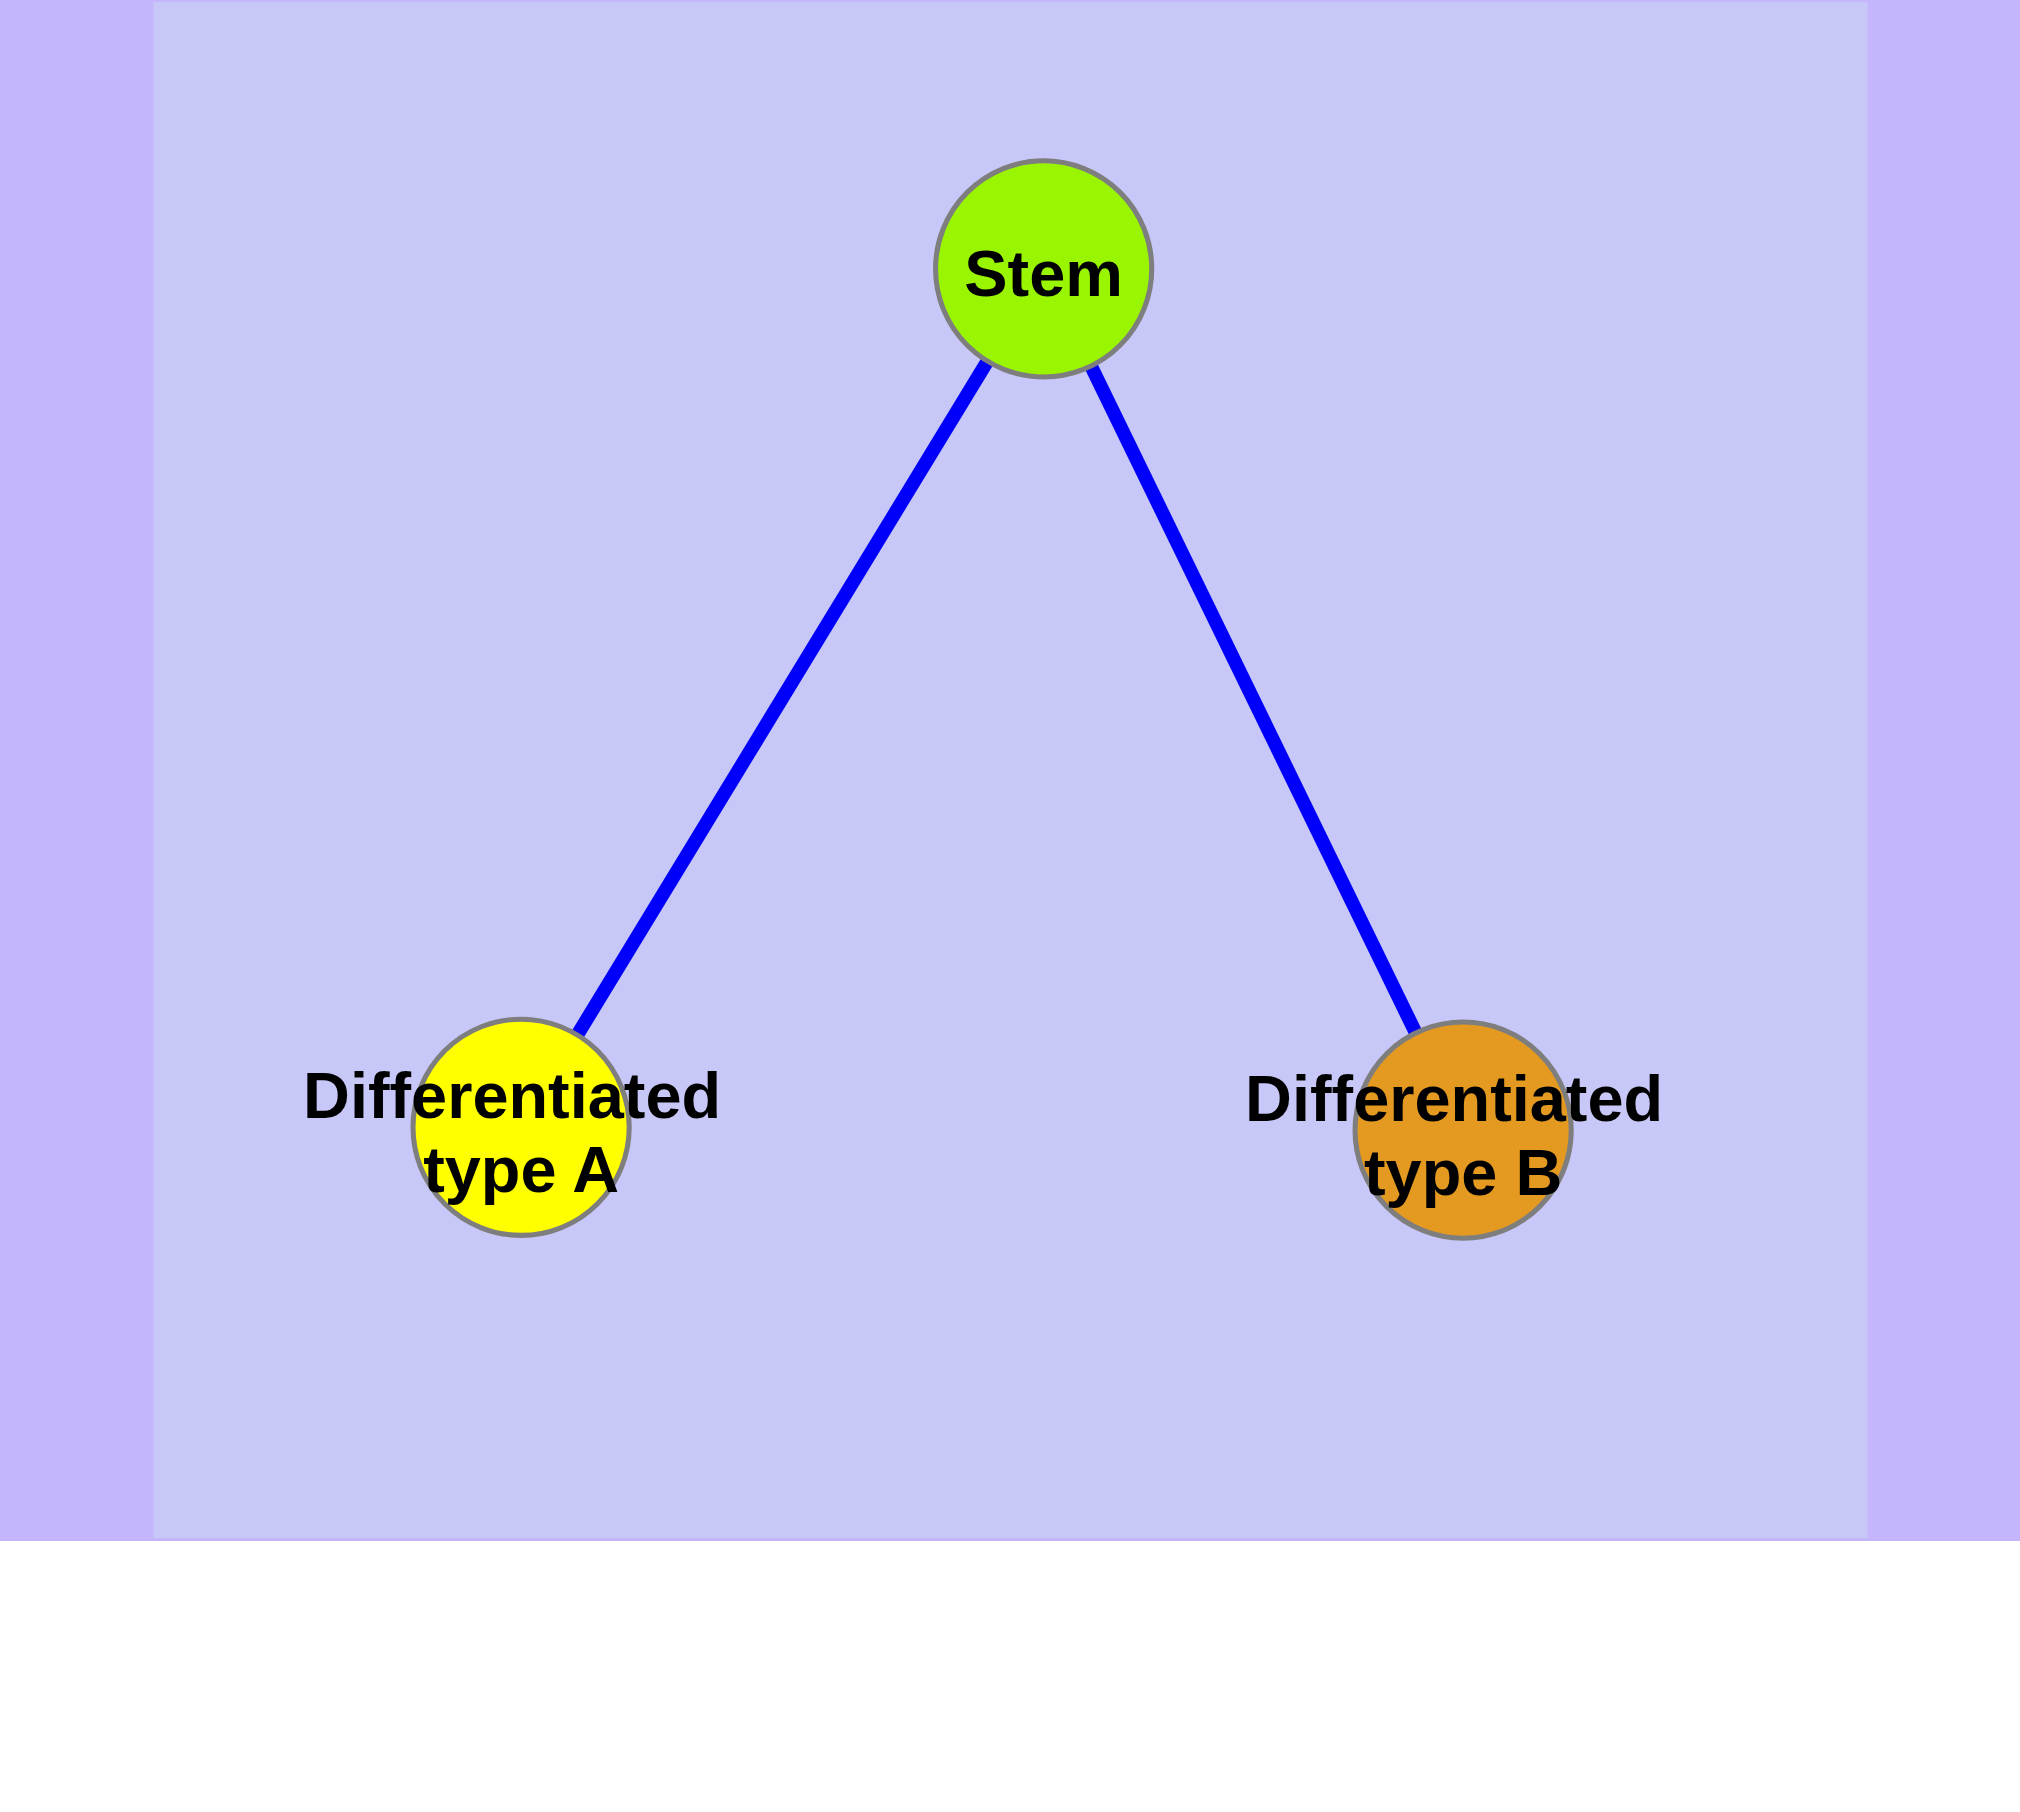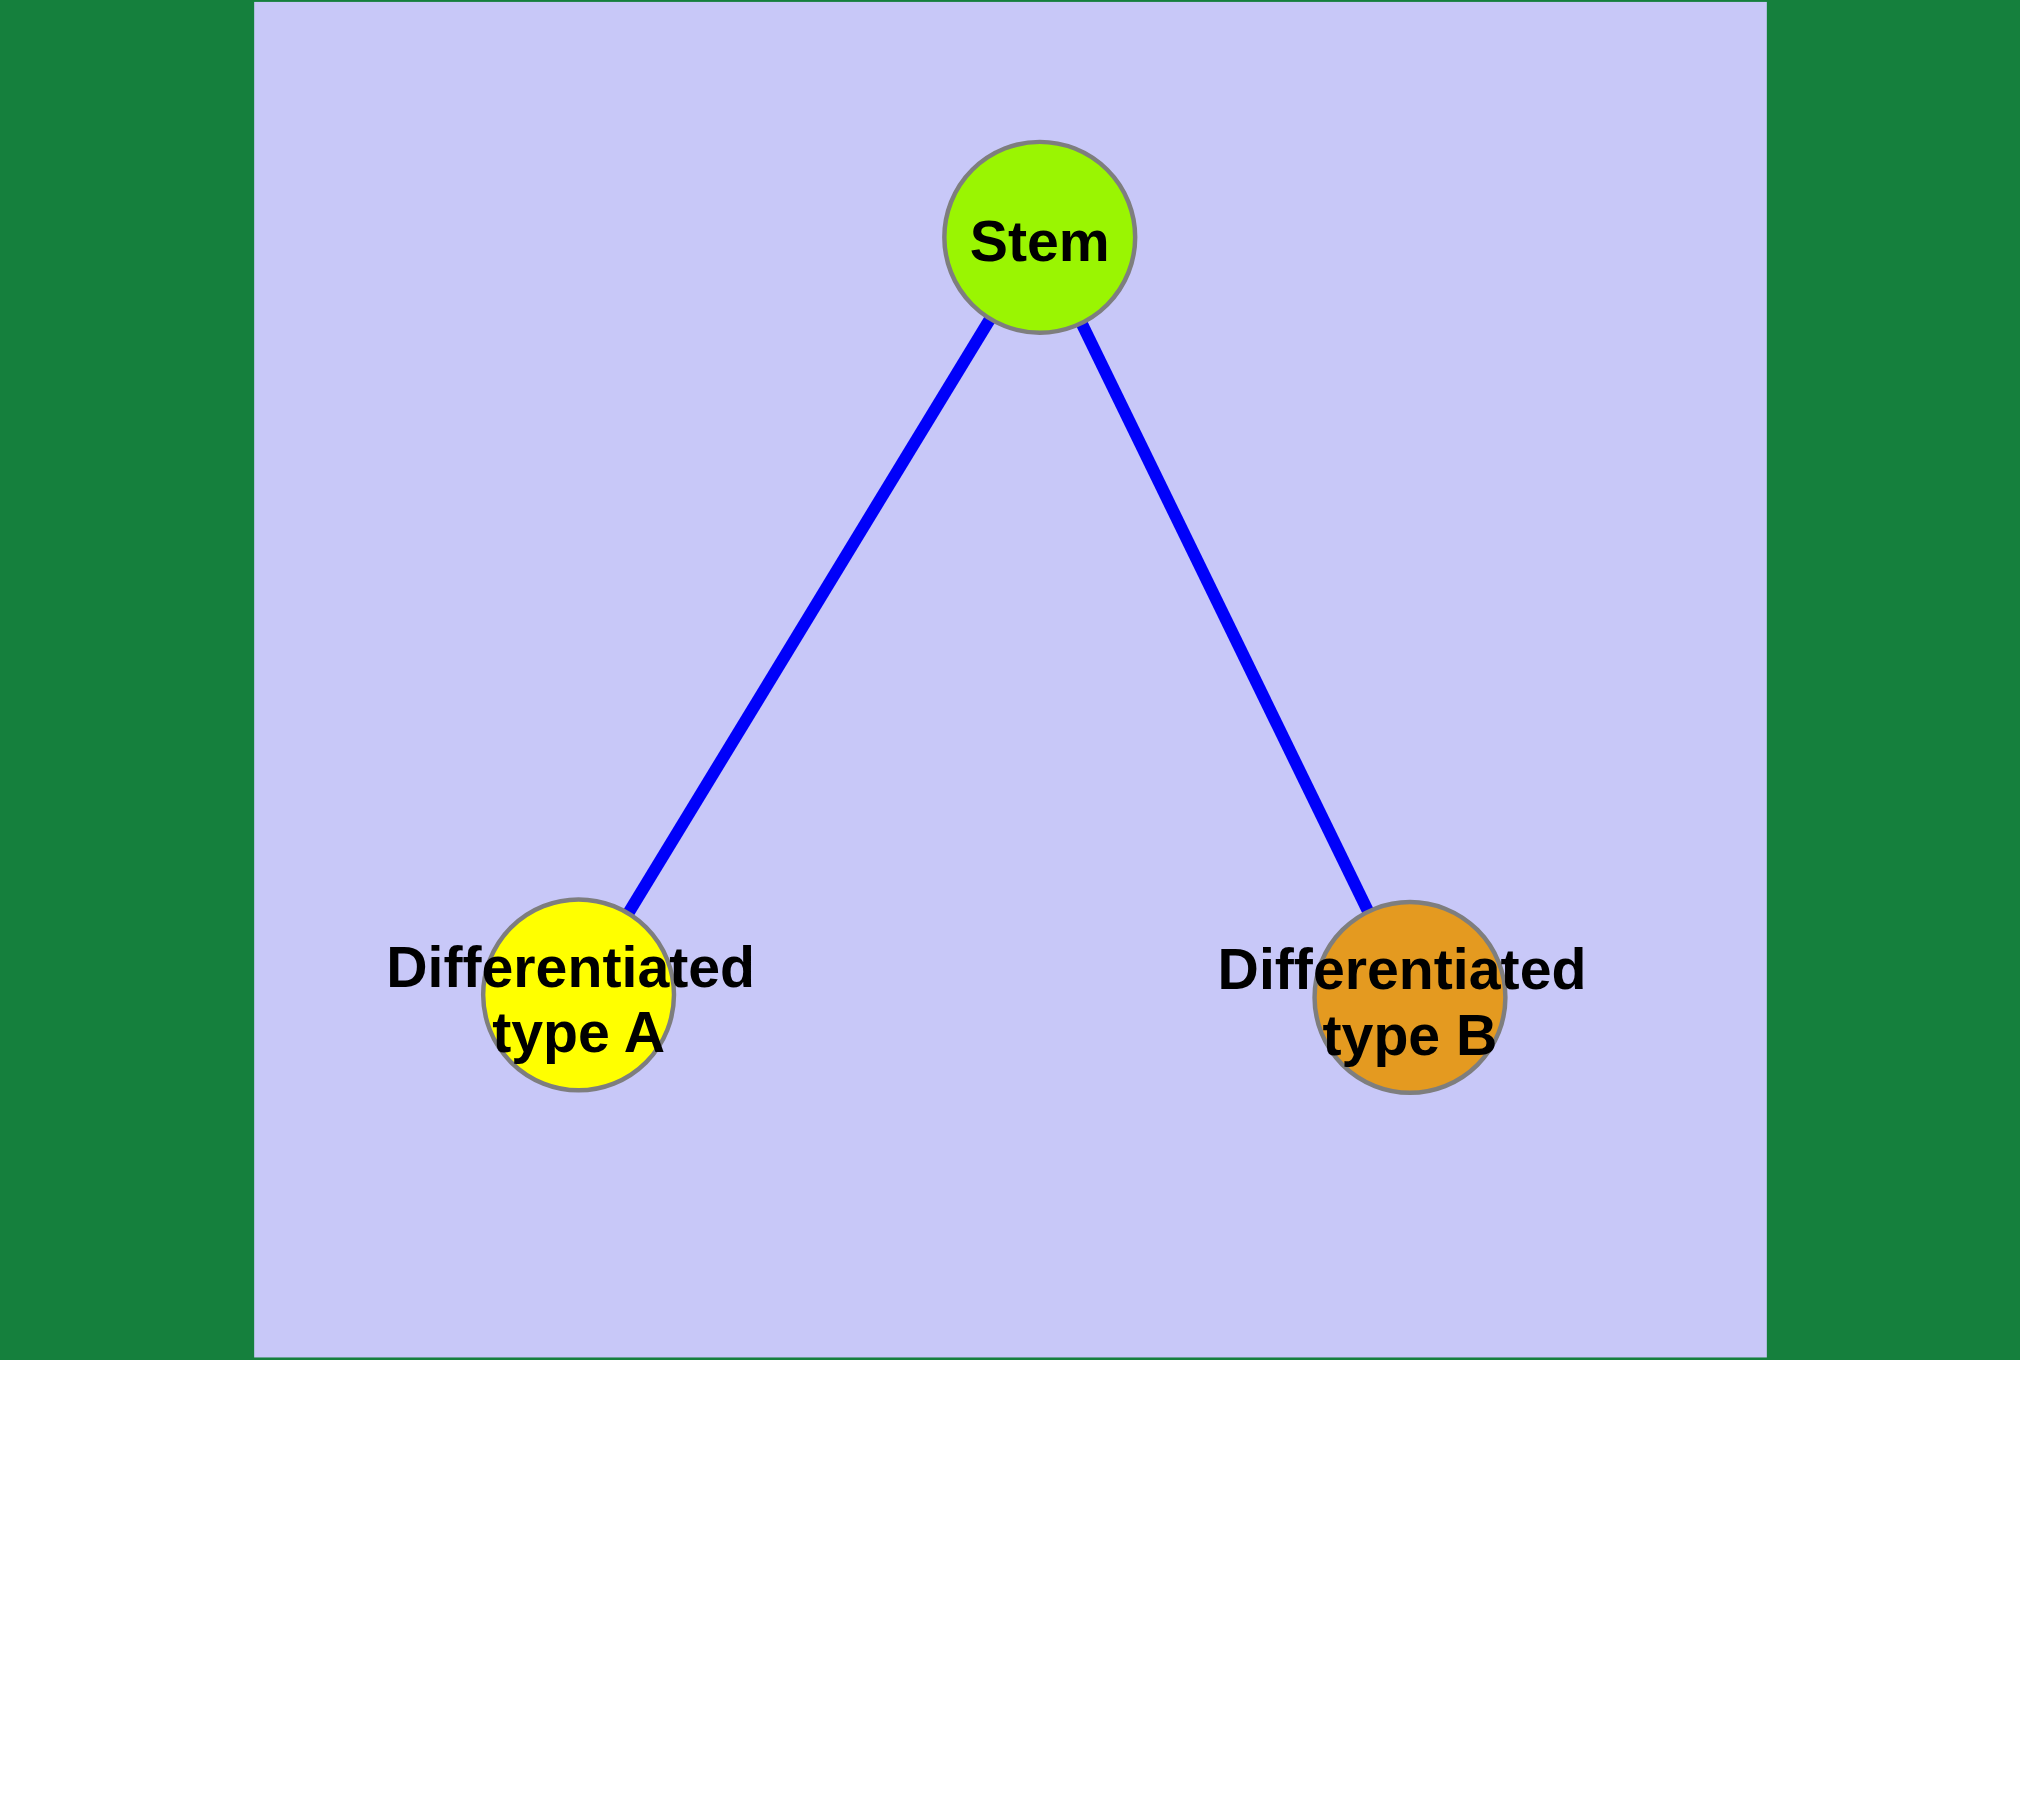--- a/index.html
+++ b/index.html
@@ -3,22 +3,22 @@
 <meta charset="utf-8">
 <style>
   html, body {
     margin: 0;
     padding: 0;
     background: #FFFFFF;
   }
   .stage {
     position: relative;
     width: 2021px;
-    height: 1360px;
-    background: #15803d;
+    height: 1541px;
+    background: #c4b5fd;
     overflow: hidden;
     text-align: right;
   }
   .graph-svg {
     position: absolute;
     left: 0;
     top: 0;
     width: 100%;
     height: 100%;
     display: block;

